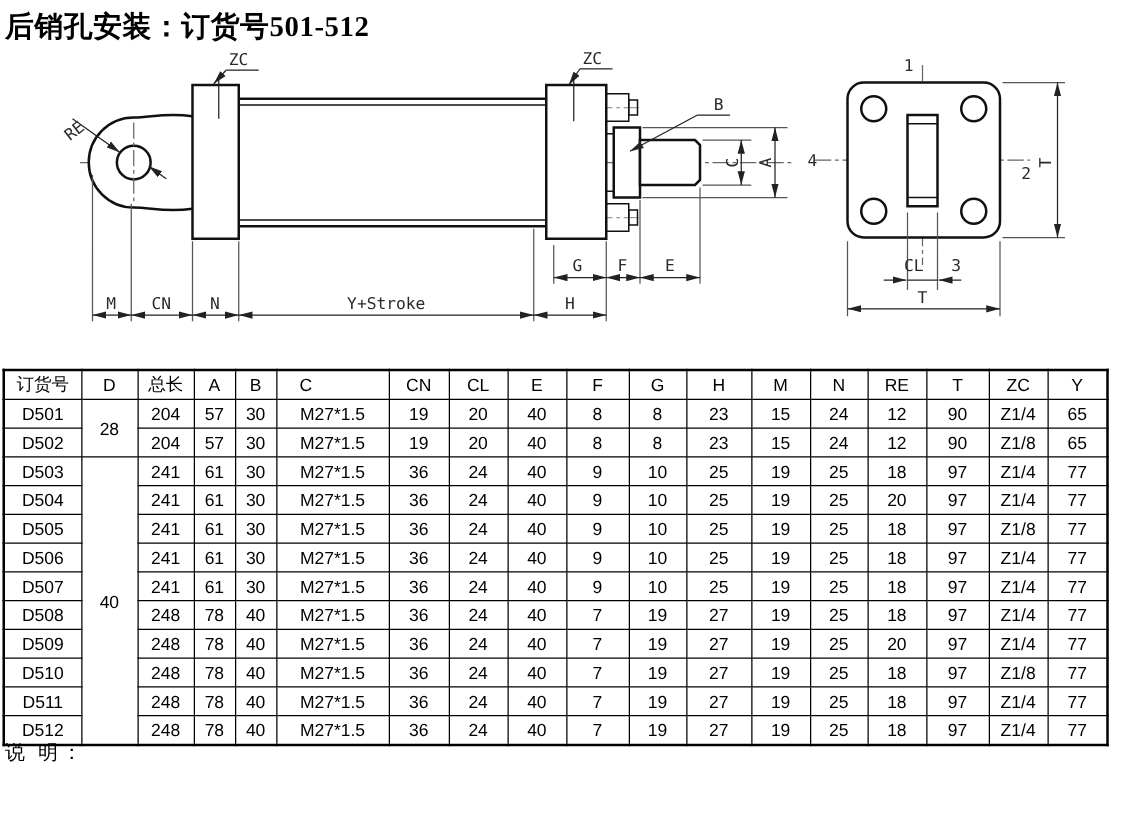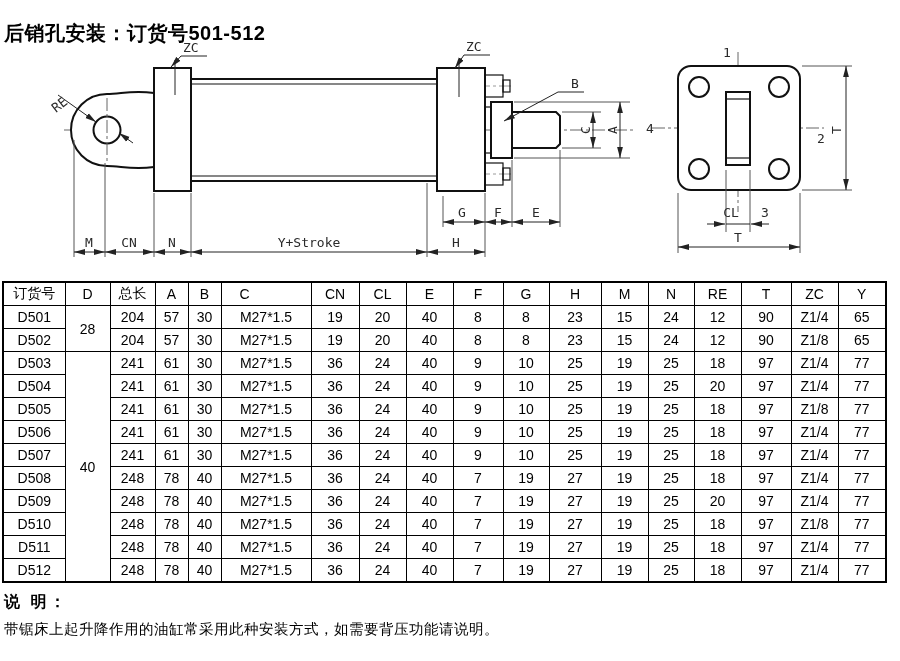--- a/index.html
+++ b/index.html
@@ -1,33 +1,33 @@
 <!DOCTYPE html>
 <html><head>
 <meta charset="utf-8">
 <style>
   html,body{margin:0;padding:0;background:#fff;}
   body{width:900px;height:661px;position:relative;font-family:"Liberation Sans",sans-serif;color:#000;overflow:hidden;}
-  .title{position:absolute;top:20px;left:4px;margin:0;font-size:20px;font-weight:700;letter-spacing:.5px;}
+  .title{position:absolute;top:6px;left:4px;margin:0;font-size:23px;font-weight:700;letter-spacing:.5px;font-family:Liberation Serif, serif;}
   svg.drawing{position:absolute;top:0;left:0;}
   .cad{font-family:"DejaVu Sans Mono",monospace;font-size:13px;fill:#2a2a2a;}
   .o2{stroke:#111;stroke-width:2;fill:none;}
   .o2f{stroke:#111;stroke-width:2;fill:#fff;}
   .o1{stroke:#111;stroke-width:1.2;fill:none;}
   .ext{stroke:#555;stroke-width:1;}
   .dim{stroke:#222;stroke-width:1;marker-start:url(#as);marker-end:url(#ae);}
   .lead{stroke:#222;stroke-width:1;marker-end:url(#ae);}
   .thin{stroke:#222;stroke-width:1;}
   .cl{stroke:#666;stroke-width:1;stroke-dasharray:13 3 3 3;fill:none;}
   .cl2{stroke:#9a9a9a;stroke-width:1;stroke-dasharray:13 3 3 3;fill:none;}
-  table.spec{position:absolute;top:281px;left:2px;width:720px;border-collapse:collapse;table-layout:fixed;font-size:14px;border:2px solid #000;}
+  table.spec{position:absolute;top:295px;left:2px;width:720px;border-collapse:collapse;table-layout:fixed;font-size:14px;border:2px solid #000;}
   table.spec th,table.spec td{border:1px solid #000;text-align:center;vertical-align:middle;height:22px;padding:0;font-weight:400;white-space:nowrap;overflow:hidden;}
   table.spec th.left-head{text-align:left;padding-left:18px;}
   .notes{position:absolute;top:592px;left:4px;}
-  .notes-heading{font-size:16px;font-weight:700;letter-spacing:3px;}
+  .notes-heading{font-size:16px;font-weight:400;letter-spacing:3px;}
   .notes-body{font-size:14.5px;margin-top:7px;letter-spacing:.5px;}
 </style>
 </head>
 <body>
 
 <h1 class="title">后销孔安装：订货号501-512</h1>
 
 <svg class="drawing" width="900" height="295" viewBox="0 0 900 295" xmlns="http://www.w3.org/2000/svg">
   <defs>
     <marker id="ae" markerWidth="11.5" markerHeight="7" refX="11" refY="3.5" orient="auto" markerUnits="userSpaceOnUse">
@@ -430,14 +430,13 @@
         <td>18</td>
         <td>97</td>
         <td>Z1/4</td>
         <td>77</td>
       </tr>
     </tbody>
 </table>
 
 <div class="notes">
   <div class="notes-heading">说 明：</div>
-  <div class="notes-body">带锯床上起升降作用的油缸常采用此种安装方式，如需要背压功能请说明。</div>
 </div>
 
 </body></html>

